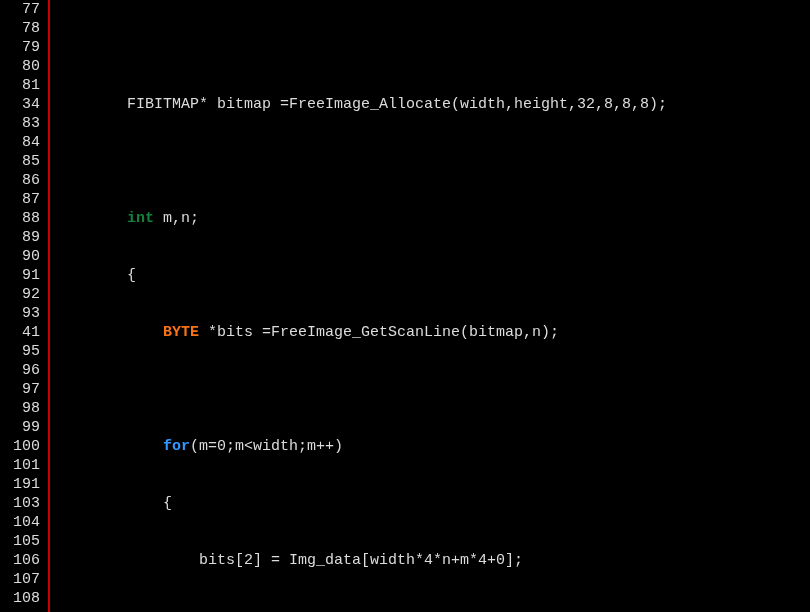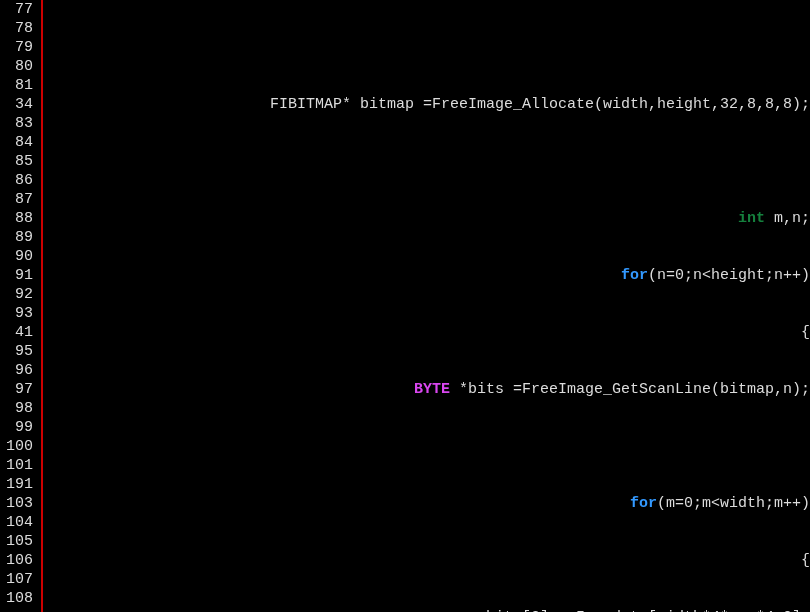--- a/index.html
+++ b/index.html
@@ -13,38 +13,37 @@
     height: 612px;
   }
   .editor {
     display: flex;
     height: 100%;
   }
   .gutter {
     background: #000;
     color: #dcdcdc;
     text-align: right;
-    padding: 0 8px 0 6px;
+    padding: 0 8px 0 13px;
     user-select: none;
     border-right: 2px solid #c00;
     min-width: 42px;
   }
   .gutter div { height: 19px; }
   .code {
     background: #000;
     color: #dcdcdc;
     padding-left: 5px;
     white-space: pre;
     flex: 1;
-    text-align: right;
   }
   .code div.line { height: 19px; }
   .tok-keyword { color: #3399ff; font-weight: bold; }
   .tok-type    { color: #15803d; font-weight: bold; }
-  .tok-func    { color: #d946ef; font-weight: bold; }
+  .tok-func    { color: #f97316; font-weight: bold; }
   .tok-plain   { color: #dcdcdc; }
 </style>
 </head>
 <body>
 
 <div class="editor">
   <div class="gutter" id="gutter">
       <div>77</div>
       <div>78</div>
       <div>79</div>
@@ -76,21 +75,20 @@
       <div>105</div>
       <div>106</div>
       <div>107</div>
       <div>108</div>
     </div>
   <div class="code">
     <div class="line"><span class="tok-plain"></span></div>
     <div class="line"><span class="tok-plain">        FIBITMAP* bitmap =FreeImage_Allocate(width,height,32,8,8,8);</span></div>
     <div class="line"><span class="tok-plain"></span></div>
     <div class="line"><span class="tok-plain">        </span><span class="tok-type">int</span><span class="tok-plain"> m,n;</span></div>
-    <div class="line"><span class="tok-plain">        </span><span class="tok-keyword">for</span><span class="tok-plain">(n=0;n&lt;height;n++)</span></div>
     <div class="line"><span class="tok-plain">        {</span></div>
     <div class="line"><span class="tok-plain">            </span><span class="tok-func">BYTE</span><span class="tok-plain"> *bits =FreeImage_GetScanLine(bitmap,n);</span></div>
     <div class="line"><span class="tok-plain"></span></div>
     <div class="line"><span class="tok-plain">            </span><span class="tok-keyword">for</span><span class="tok-plain">(m=0;m&lt;width;m++)</span></div>
     <div class="line"><span class="tok-plain">            {</span></div>
     <div class="line"><span class="tok-plain">                bits[2] = Img_data[width*4*n+m*4+0];</span></div>
     
     
     
     

